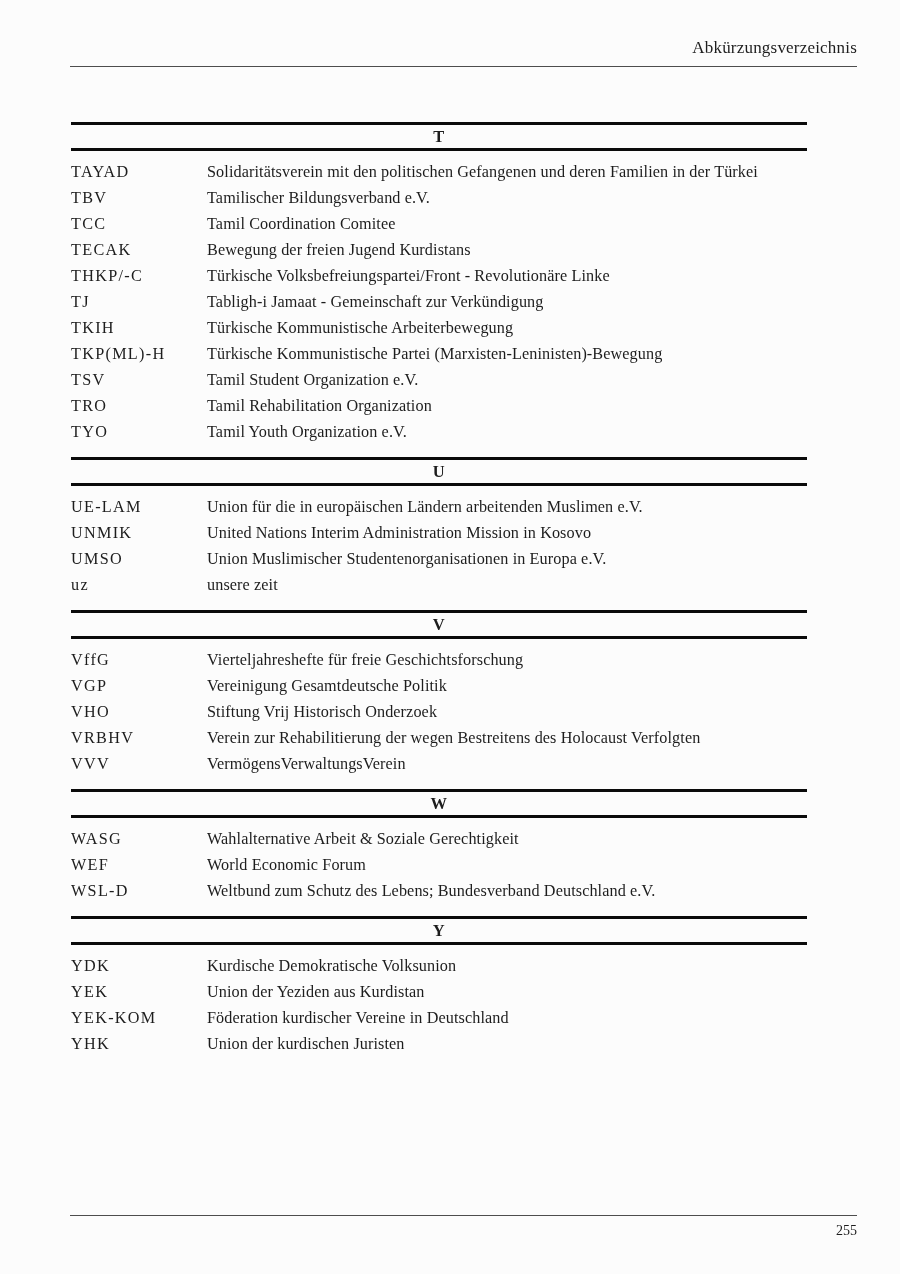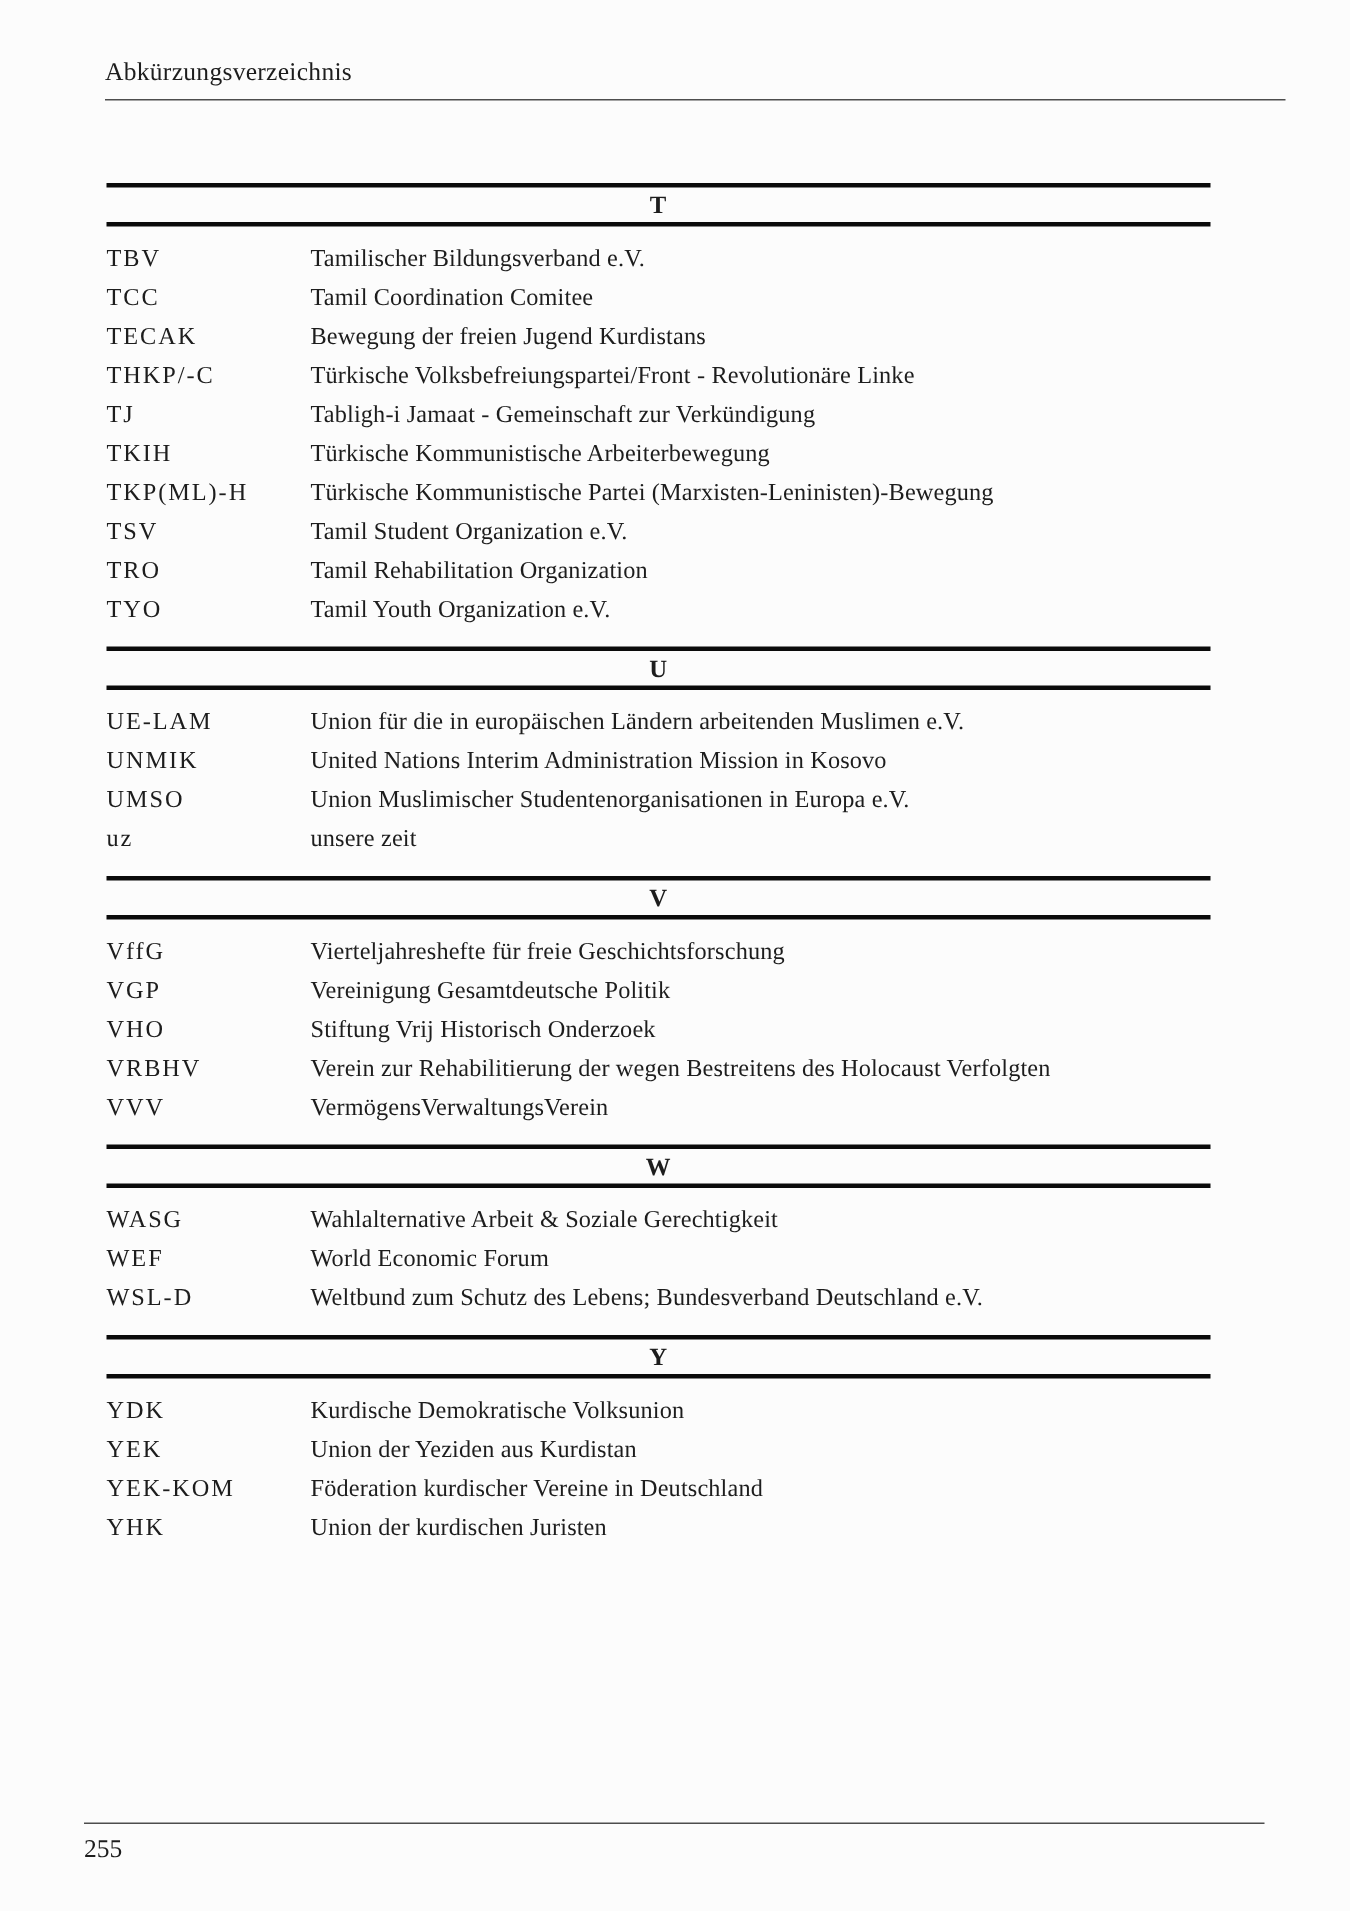--- a/index.html
+++ b/index.html
@@ -13,20 +13,21 @@
     background: #fcfcfc;
     color: #1d1d1d;
     font-family: "Liberation Serif", "DejaVu Serif", serif;
     overflow: hidden;
   }
   .running-header {
     position: absolute;
     left: 70px;
     top: 38px;
     width: 787px;
+    text-align: right;
     font-size: 17px;
     letter-spacing: 0.2px;
     padding-bottom: 8px;
     border-bottom: 1.5px solid #4d4d4d;
   }
   .abbr-table {
     position: absolute;
     left: 71px;
     top: 122px;
     width: 736px;
@@ -53,41 +54,46 @@
   .abbr-cell {
     letter-spacing: 1.3px;
     white-space: nowrap;
   }
   .desc-cell {
     white-space: nowrap;
     letter-spacing: 0.1px;
   }
   .page-footer {
     position: absolute;
-    left: 56px;
+    left: 70px;
     top: 1215px;
     width: 787px;
     border-top: 1.5px solid #4d4d4d;
-    font-size: 17px;
+    text-align: right;
+    font-size: 14px;
     padding-top: 7px;
   }
 </style>
 </head>
 <body>
 
 <div class="running-header">
   <span>Abkürzungsverzeichnis</span>
 </div>
 
 <div class="abbr-table" id="abbr-table">
   <section>
     <div class="section-head">
       <span class="section-letter">T</span>
     </div>
     <div class="entries">
+  <div class="entry-row">
+    <span class="abbr-cell">TAYAD</span>
+    <span class="desc-cell">Solidaritätsverein mit den politischen Gefangenen und deren Familien in der Türkei</span>
+  </div>
 
   <div class="entry-row">
     <span class="abbr-cell">TBV</span>
     <span class="desc-cell">Tamilischer Bildungsverband e.V.</span>
   </div>
 
   <div class="entry-row">
     <span class="abbr-cell">TCC</span>
     <span class="desc-cell">Tamil Coordination Comitee</span>
   </div>

